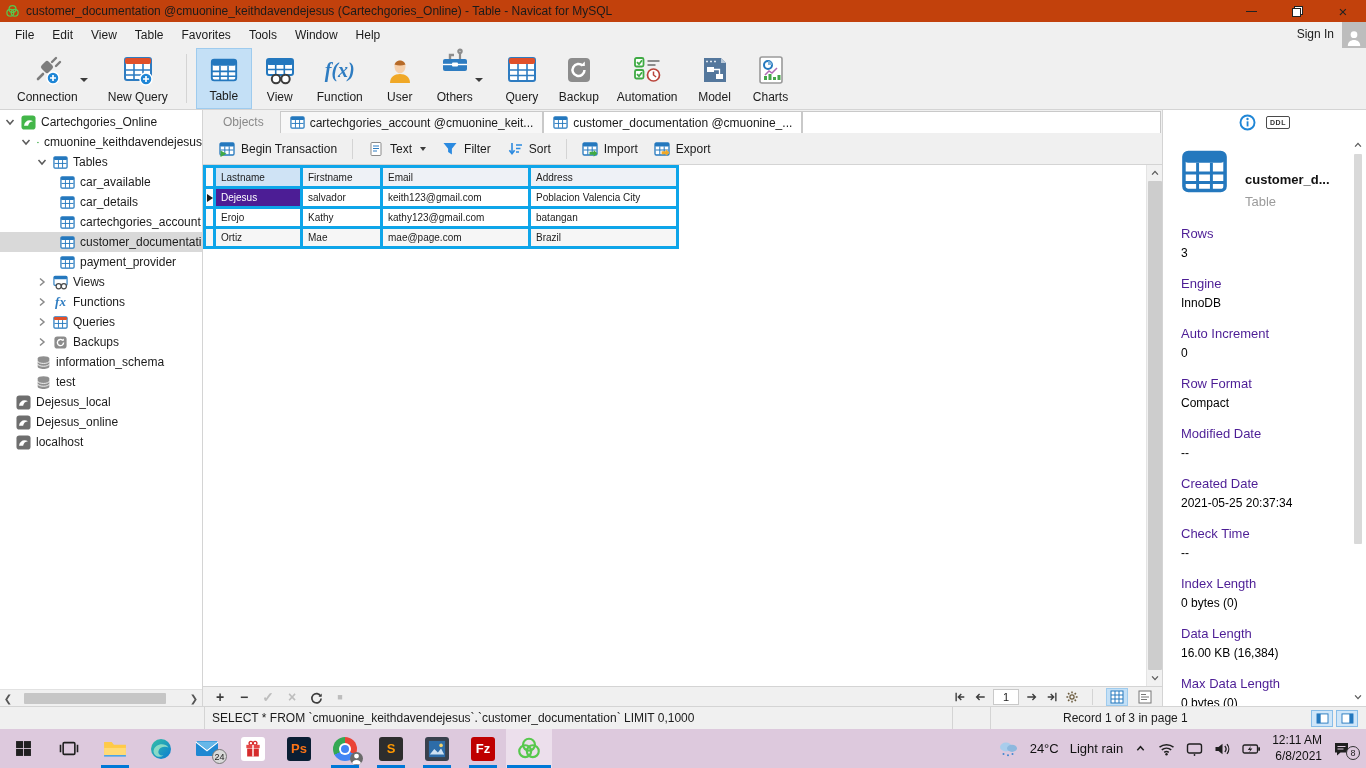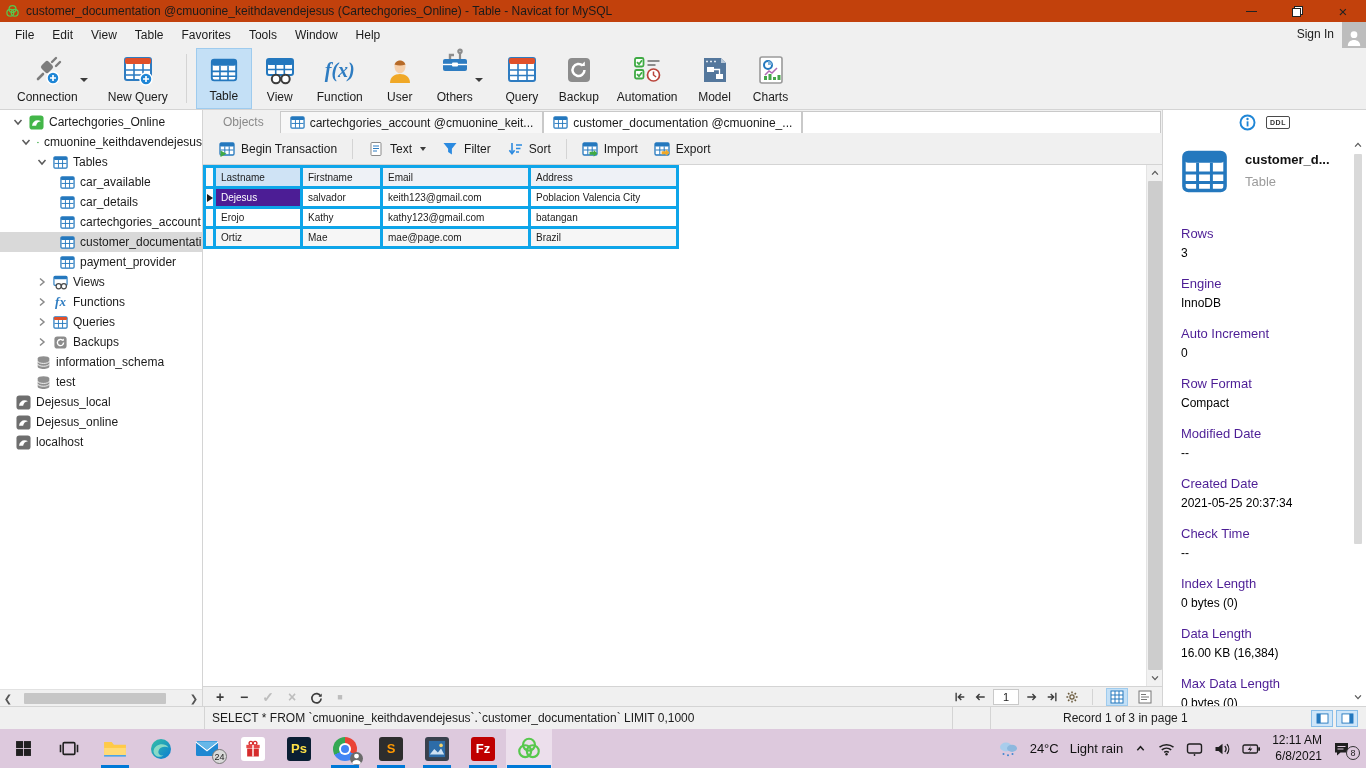--- a/index.html
+++ b/index.html
@@ -33,21 +33,21 @@
 
   
   .main{position:absolute;top:110px;left:0;width:1366px;height:596px;display:flex}
 
   
   .sidebar{width:203px;min-width:203px;background:#fff;border-right:1px solid #d4d4d4;position:relative;overflow:hidden}
   .tree{position:absolute;top:2px;left:0;right:0}
   .titem{height:20px;display:flex;align-items:center;gap:5px;white-space:nowrap;overflow:hidden}
   .titem.selected{background:#d9d9d9}
   .chev{width:12px;min-width:12px;display:flex;justify-content:center}
-  .p-c0{padding-left:12px}.p-c1{padding-left:20px}.p-c2{padding-left:36px}
+  .p-c0{padding-left:4px}.p-c1{padding-left:20px}.p-c2{padding-left:36px}
   .p-l3{padding-left:60px}.p-l1{padding-left:36px}.p-l0{padding-left:16px}
   .fxsmall{font-family:"Liberation Serif",serif;font-style:italic;font-weight:bold;color:#2e7cc1;font-size:13px;width:15px;text-align:center}
   .hscroll{position:absolute;bottom:0;left:0;right:0;height:17px;background:#f0f0f0;display:flex;align-items:center;border-top:1px solid #e2e2e2}
   .hs-ar{width:16px;color:#555;font-size:10px;text-align:center}
   .hs-thumb{height:11px;background:#c6c6c6;width:142px;margin-left:8px;border-radius:1px}
 
   
   .content{width:959px;min-width:959px;display:flex;flex-direction:column;background:#fff}
   .tabstrip{height:23px;background:#f0f0f0;display:flex;align-items:flex-end;padding-left:4px}
   .tab{height:22px;display:flex;align-items:center;gap:5px;padding:0 9px;border:1px solid #c9c9c9;border-bottom:none;background:#f7f7f7;white-space:nowrap}
@@ -82,21 +82,21 @@
   .pg{color:#3c3c3c}
   .page-box{width:26px;height:16px;background:#fff;border:1px solid #c9c9c9;text-align:center;line-height:15px;font-size:11px}
   .view-btn{width:22px;height:18px;display:flex;align-items:center;justify-content:center;border:1px solid transparent}
   .view-btn.active{background:#c4e0f6;border-color:#9ecbee}
 
   
   .infopanel{flex:1;background:#fff;position:relative;overflow:hidden;border-left:1px solid #d4d4d4}
   .ip-top{position:absolute;top:4px;left:0;right:0;display:flex;justify-content:center;gap:10px;align-items:center}
   .ddlbox{border:1px solid #4a4a4a;border-radius:2px;font-size:7px;font-weight:bold;padding:2px 3px;letter-spacing:.5px;color:#333}
   .ip-head{position:absolute;top:38px;left:18px;display:flex;gap:17px}
-  .ip-title{font-weight:bold;font-size:13px;margin-top:4px;color:#111}
+  .ip-title{font-weight:bold;font-size:13px;margin-top:24px;color:#111}
   .ip-sub{color:#9b9b9b;font-size:13px;margin-top:7px}
   .ip-fields{position:absolute;top:116px;left:18px;right:26px}
   .ip-field{height:50px}
   .ip-label{color:#4c1d95;font-size:13px;margin-bottom:5px}
   .ip-value{color:#000;font-size:12px}
   .ip-scroll{position:absolute;top:30px;right:2px;bottom:4px;width:12px}
   .ip-scroll .ar{position:absolute;left:0;right:0;text-align:center;color:#666}
   .ip-thumb{position:absolute;top:14px;left:2px;width:8px;height:390px;background:#d9d9d9;border-radius:1px}
 
   
@@ -829,21 +829,21 @@
         <svg width="20" height="20" viewBox="0 0 24 24">
           <circle cx="9.5" cy="5" r="2.2" fill="none" stroke="#d62b2b" stroke-width="1.6"></circle>
           <circle cx="14.5" cy="5" r="2.2" fill="none" stroke="#d62b2b" stroke-width="1.6"></circle>
           <rect x="4" y="7" width="16" height="4" fill="#e54545"></rect>
           <rect x="5" y="11.5" width="14" height="9.5" fill="#d62b2b"></rect>
           <rect x="11" y="7" width="2" height="14" fill="#fff" opacity="0.85"></rect>
         </svg>
       </span>
     </div>
     <div class="tapp">
-      <span class="tile" style="background:#0a1e33;color:#fde047">Ps</span>
+      <span class="tile" style="background:#0a1e33;color:#f97316">Ps</span>
     </div>
     <div class="tapp running">
       <span class="chrome-ic"></span>
       <span class="cavatar">
           <svg width="13" height="13" viewBox="0 0 16 16">
             <use href="#i-person"></use>
           </svg>
         </span>
     </div>
     <div class="tapp running">

